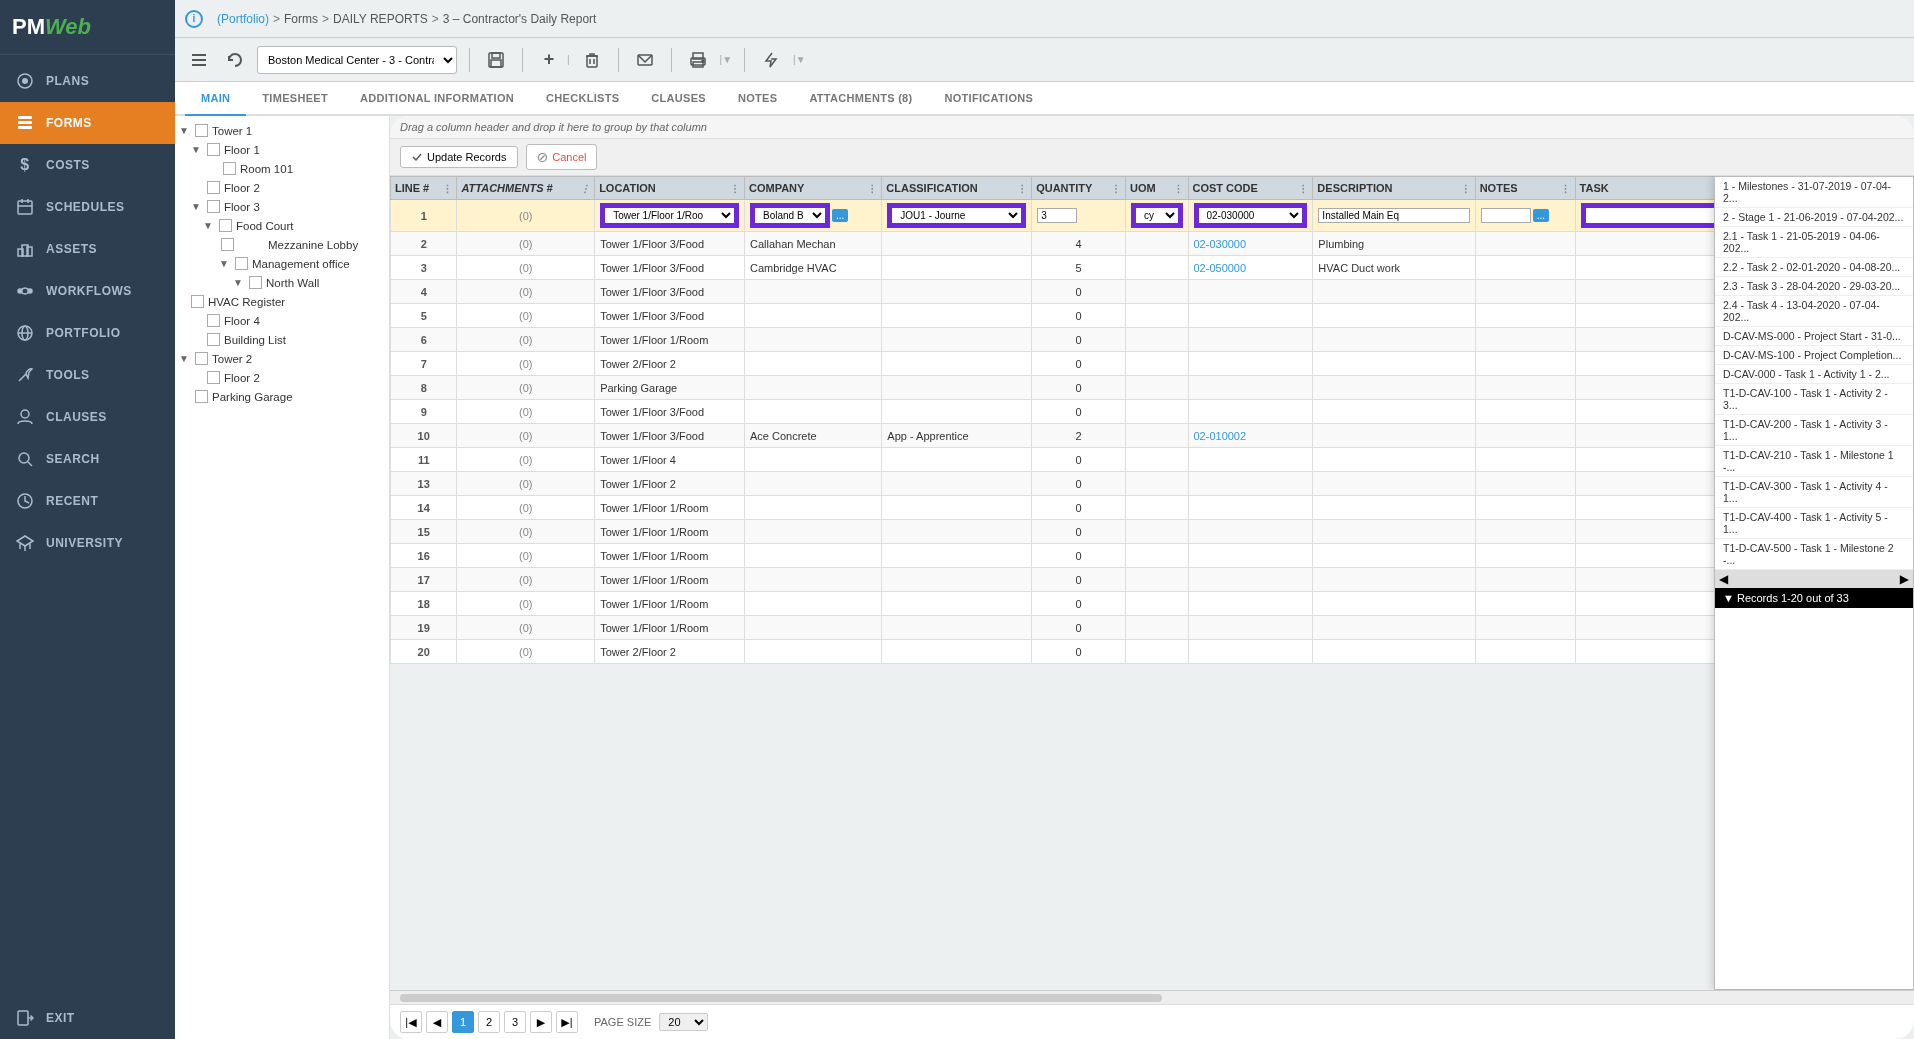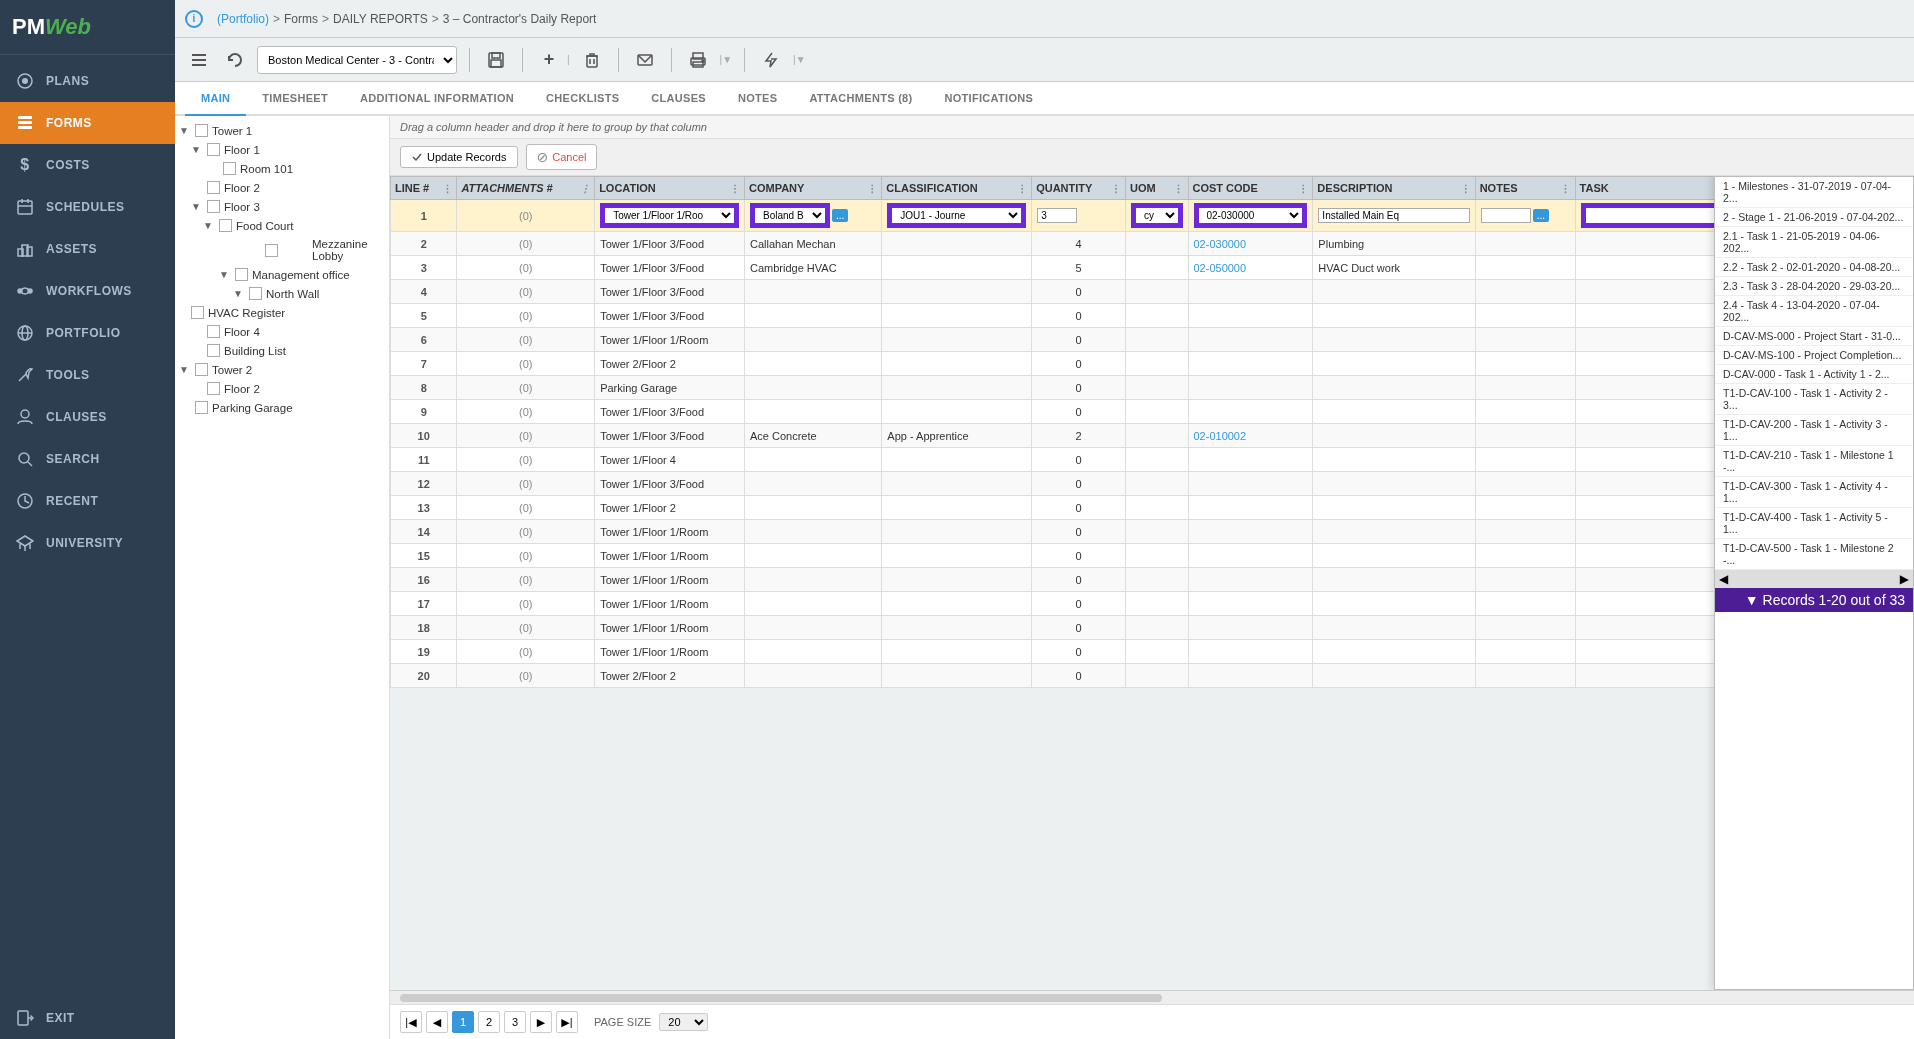--- a/index.html
+++ b/index.html
@@ -166,20 +166,21 @@
       display: flex; align-items: center; justify-content: center;
     }
     .tree-label { font-size: 11.5px; }
 
     
     .grid-area {
       flex: 1;
       display: flex;
       flex-direction: column;
       overflow: hidden;
+      border-radius: 19px;
     }
     .drag-hint {
       background: #f5f5f5;
       border-bottom: 1px solid #ddd;
       padding: 5px 10px;
       font-size: 11px;
       color: #666;
       font-style: italic;
     }
     .grid-toolbar {
@@ -260,25 +261,25 @@
       overflow-y: auto;
     }
     .task-panel-item {
       padding: 3px 8px;
       font-size: 10.5px;
       color: #333;
       border-bottom: 1px solid #eee;
       cursor: pointer;
     }
     .task-panel-footer {
-      background: #4c1d95;
+      background: #000000;
       color: white;
       padding: 4px 8px;
-      font-size: 14px;
-      text-align: right;
+      font-size: 11px;
+      text-align: left;
       position: sticky;
       bottom: 0;
     }
 
     
     .pagination {
       background: white;
       border-top: 1px solid #ddd;
       padding: 6px 10px;
       display: flex;
@@ -600,21 +601,21 @@
         <div class="tree-checkbox"></div>
         <span class="tree-label">Floor 3</span>
       </div>
 
       <div class="tree-item" style="padding-left:28px;">
         <span class="tree-toggle">▼</span>
         <div class="tree-checkbox"></div>
         <span class="tree-label">Food Court</span>
       </div>
 
-      <div class="tree-item" style="padding-left:44px;gap:30px;">
+      <div class="tree-item" style="gap:30px;">
         <span class="tree-toggle" style="visibility:hidden;">▶</span>
         <div class="tree-checkbox"></div>
         <span class="tree-label">Mezzanine Lobby</span>
       </div>
 
       <div class="tree-item" style="padding-left:44px;">
         <span class="tree-toggle">▼</span>
         <div class="tree-checkbox"></div>
         <span class="tree-label">Management office</span>
       </div>
@@ -903,34 +904,20 @@
         <td><a href="#" style="color:#3498db;text-decoration:none;">02-010002</a></td>
         <td></td>
         <td></td>
         <td></td>
         <td></td>
       </tr>
               <tr>
         <td class="row-num">11</td>
         <td class="attach-cell">(0)</td>
         <td>Tower 1/Floor 4</td>
-        <td></td>
-        <td></td>
-        <td style="text-align:center;">0</td>
-        <td></td>
-        <td></td>
-        <td></td>
-        <td></td>
-        <td></td>
-        <td></td>
-      </tr>
-              <tr>
-        <td class="row-num">12</td>
-        <td class="attach-cell">(0)</td>
-        <td>Tower 1/Floor 3/Food</td>
         <td></td>
         <td></td>
         <td style="text-align:center;">0</td>
         <td></td>
         <td></td>
         <td></td>
         <td></td>
         <td></td>
         <td></td>
       </tr>

